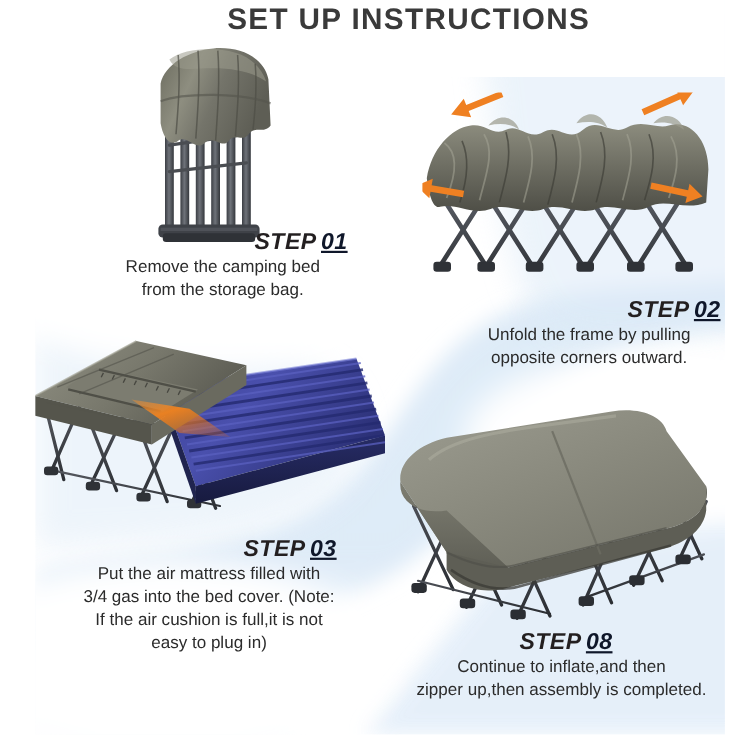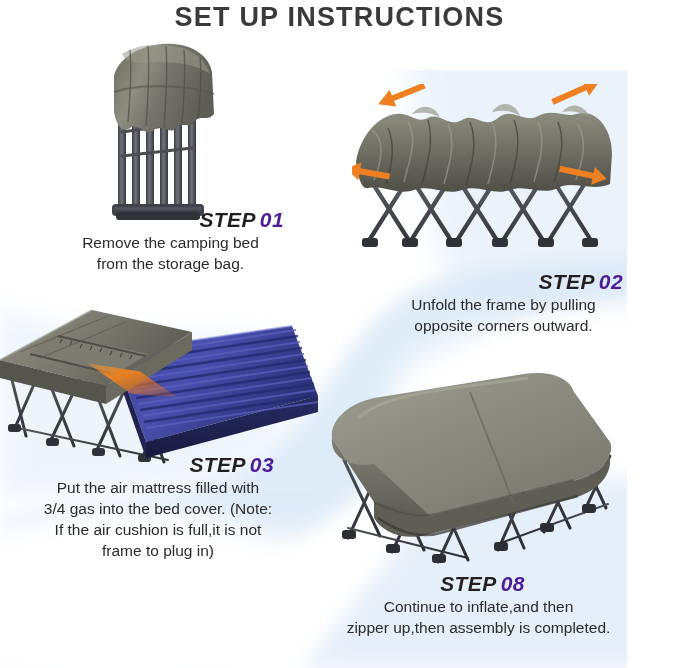--- a/index.html
+++ b/index.html
@@ -3,21 +3,21 @@
 <meta charset="utf-8">
 <style>
   html,body{margin:0;padding:0;}
   body{
     width:679px;height:668px;
     background:#ffffff;
     font-family:"Liberation Sans", sans-serif;
     overflow:hidden;
     position:relative;
   }
-  #stage{position:relative;width:627px;height:668px;overflow:hidden;background:#fff;}
+  #stage{position:relative;width:627px;height:668px;overflow:hidden;background:#fff;margin-left:32px;}
 
   
   #bg{position:absolute;inset:0;width:679px;height:668px;}
 
   
   .title{
     position:absolute;top:2px;left:0;width:679px;
     text-align:center;
     font-family:"Liberation Sans", sans-serif;
     font-weight:bold;
@@ -28,39 +28,39 @@
 
   
   .step{position:absolute;}
   .step-head{
     font-family:"Liberation Sans", sans-serif;
     font-weight:bold;font-style:italic;
     font-size:21px;letter-spacing:.4px;
     color:#231f20;
     white-space:nowrap;
   }
-  .step-head .num{color:#4c1d95;margin-left:4px;}
+  .step-head .num{color:#0f172a;margin-left:4px;text-decoration:underline;}
   .step-body{
     font-family:"Liberation Sans", sans-serif;
     font-size:15.5px;
     line-height:21px;
     color:#2b2b2b;
     white-space:nowrap;
   }
 
   
   #step01{left:0px;top:208px;width:312px;}
   #step01 .step-head{text-align:right;padding-right:28px;}
   #step01 .step-body{text-align:center;padding-left:29px;}
 
   #step02{left:350px;top:270px;width:329px;}
   #step02 .step-head{text-align:right;padding-right:56px;}
   #step02 .step-body{text-align:center;padding-right:22px;}
 
-  #step03{left:0px;top:453px;width:312px;}
+  #step03{left:0px;top:487px;width:312px;}
   #step03 .step-head{text-align:right;padding-right:38px;}
   #step03 .step-body{text-align:center;padding-left:4px;}
 
   #step04{left:268px;top:572px;width:411px;}
   #step04 .step-head{text-align:center;padding-left:18px;}
   #step04 .step-body{text-align:center;padding-left:10px;}
 
   
   .art{position:absolute;}
   #art01{left:96px;top:36px;width:132px;height:192px;}
@@ -459,21 +459,21 @@
   </div>
 
   <div class="step" id="step03">
     <div class="step-head">
       <span>STEP</span><span class="num">03</span>
     </div>
     <div class="step-body">
       <div>Put the air mattress filled with</div>
       <div>3/4 gas into the bed cover. (Note:</div>
       <div>If the air cushion is full,it is not</div>
-      <div>frame to plug in)</div>
+      <div>easy to plug in)</div>
     </div>
   </div>
 
   <div class="step" id="step04">
     <div class="step-head">
       <span>STEP</span><span class="num">08</span>
     </div>
     <div class="step-body">
       <div>Continue to inflate,and then</div>
       <div>zipper up,then assembly is completed.</div>

